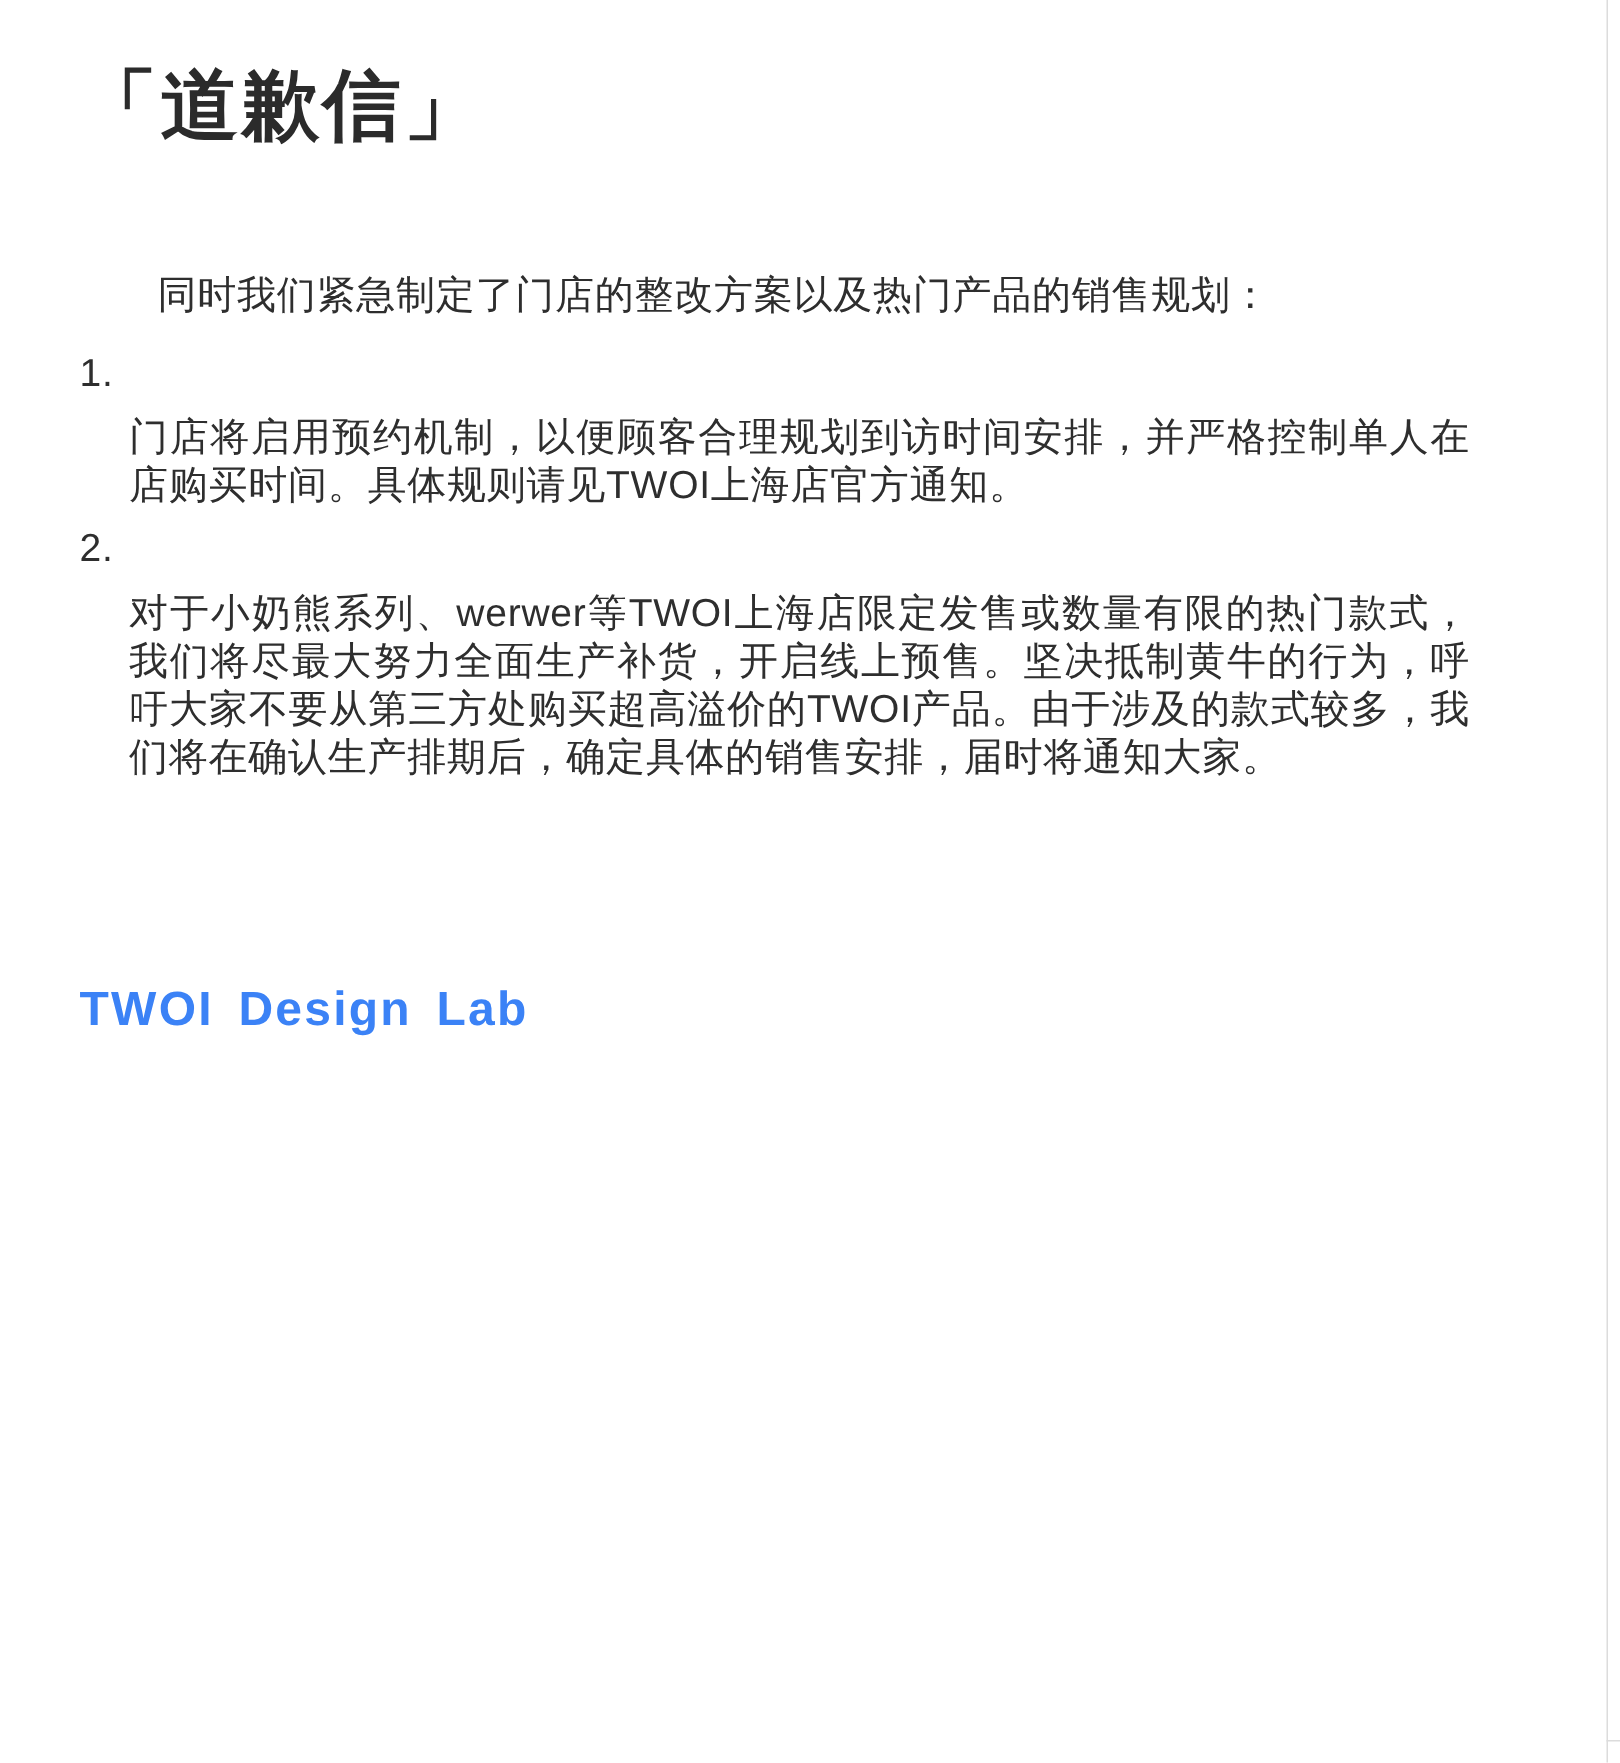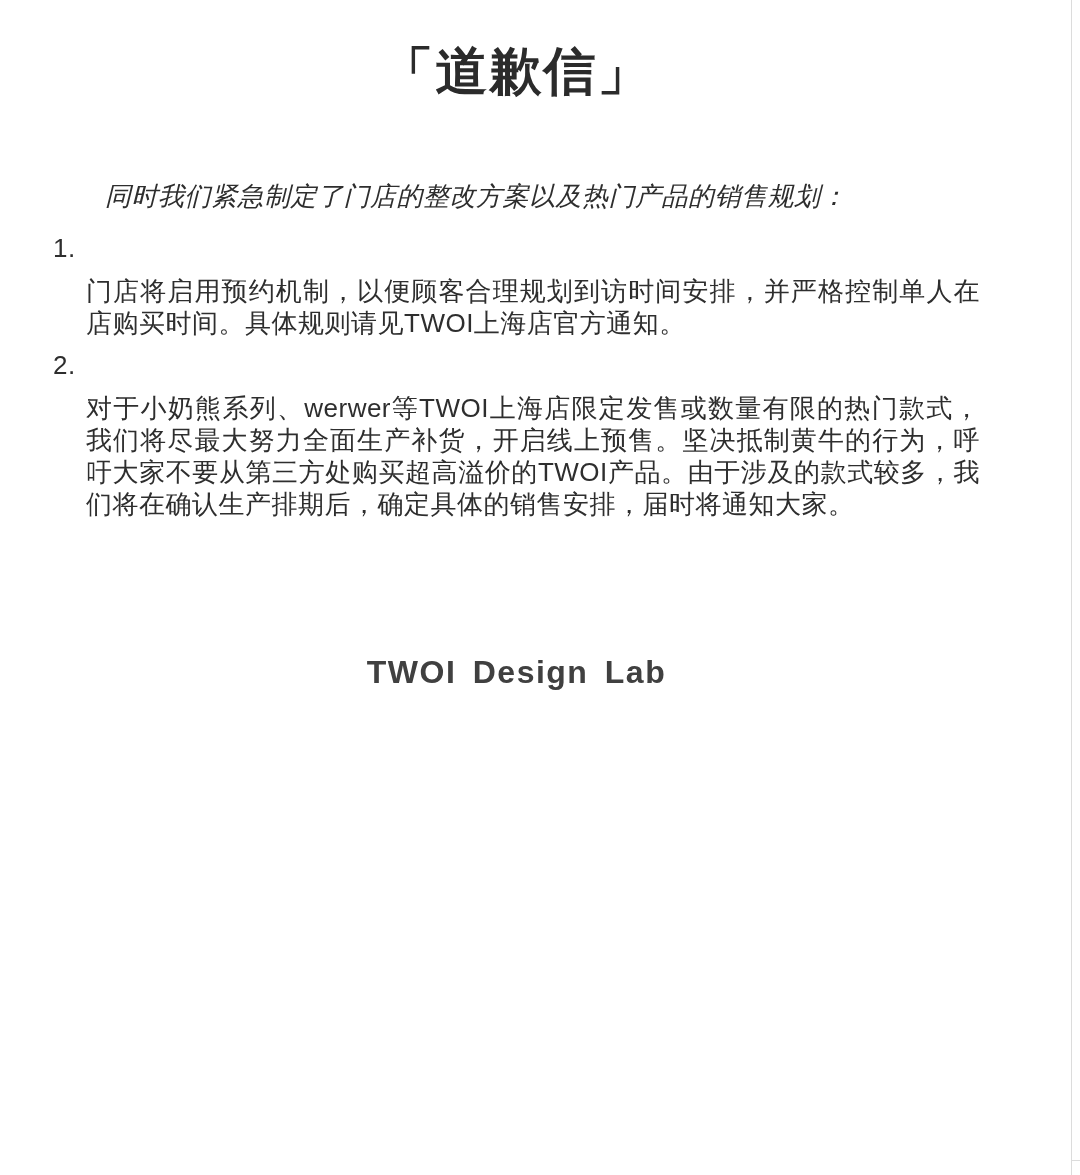--- a/index.html
+++ b/index.html
@@ -44,35 +44,34 @@
     top: 0;
     left: 0;
     width: 1080px;
     padding: 40px 100px 0 53px;
   }
   .title {
     margin: 0;
     font-size: 52px;
     line-height: 62px;
     font-weight: 700;
-    text-align: center;
     letter-spacing: 2px;
     color: #2b2b2b;
   }
   .para {
     margin: 0;
     font-size: 26px;
     line-height: 32px;
     text-indent: 2em;
     letter-spacing: 0.5px;
     text-align: justify;
   }
   .para-1 { margin-top: 154px; }
   .para-2 { margin-top: 82px; }
-  .para-3 { margin-top: 78px; font-style: italic; }
+  .para-3 { margin-top: 78px; }
   .num-list {
     margin-top: 20px;
   }
   .list-item {
     display: flex;
     font-size: 26px;
     line-height: 32px;
     letter-spacing: 0.5px;
   }
   .list-item + .list-item { margin-top: 10px; }
@@ -83,24 +82,24 @@
   .list-item-text {
     flex: 1;
     text-align: justify;
     margin-top: 43px;
   }
   .signature {
     margin-top: 134px;
     font-size: 32px;
     line-height: 36px;
     font-weight: 700;
-    text-align: center;
+    text-align: left;
     letter-spacing: 1.5px;
     word-spacing: 6px;
-    color: #404040;
+    color: #3b82f6;
   }
 </style>
 </head>
 <body>
 
 <div class="page">
   <div class="content">
 
     <h1 class="title">「道歉信」</h1>
 

